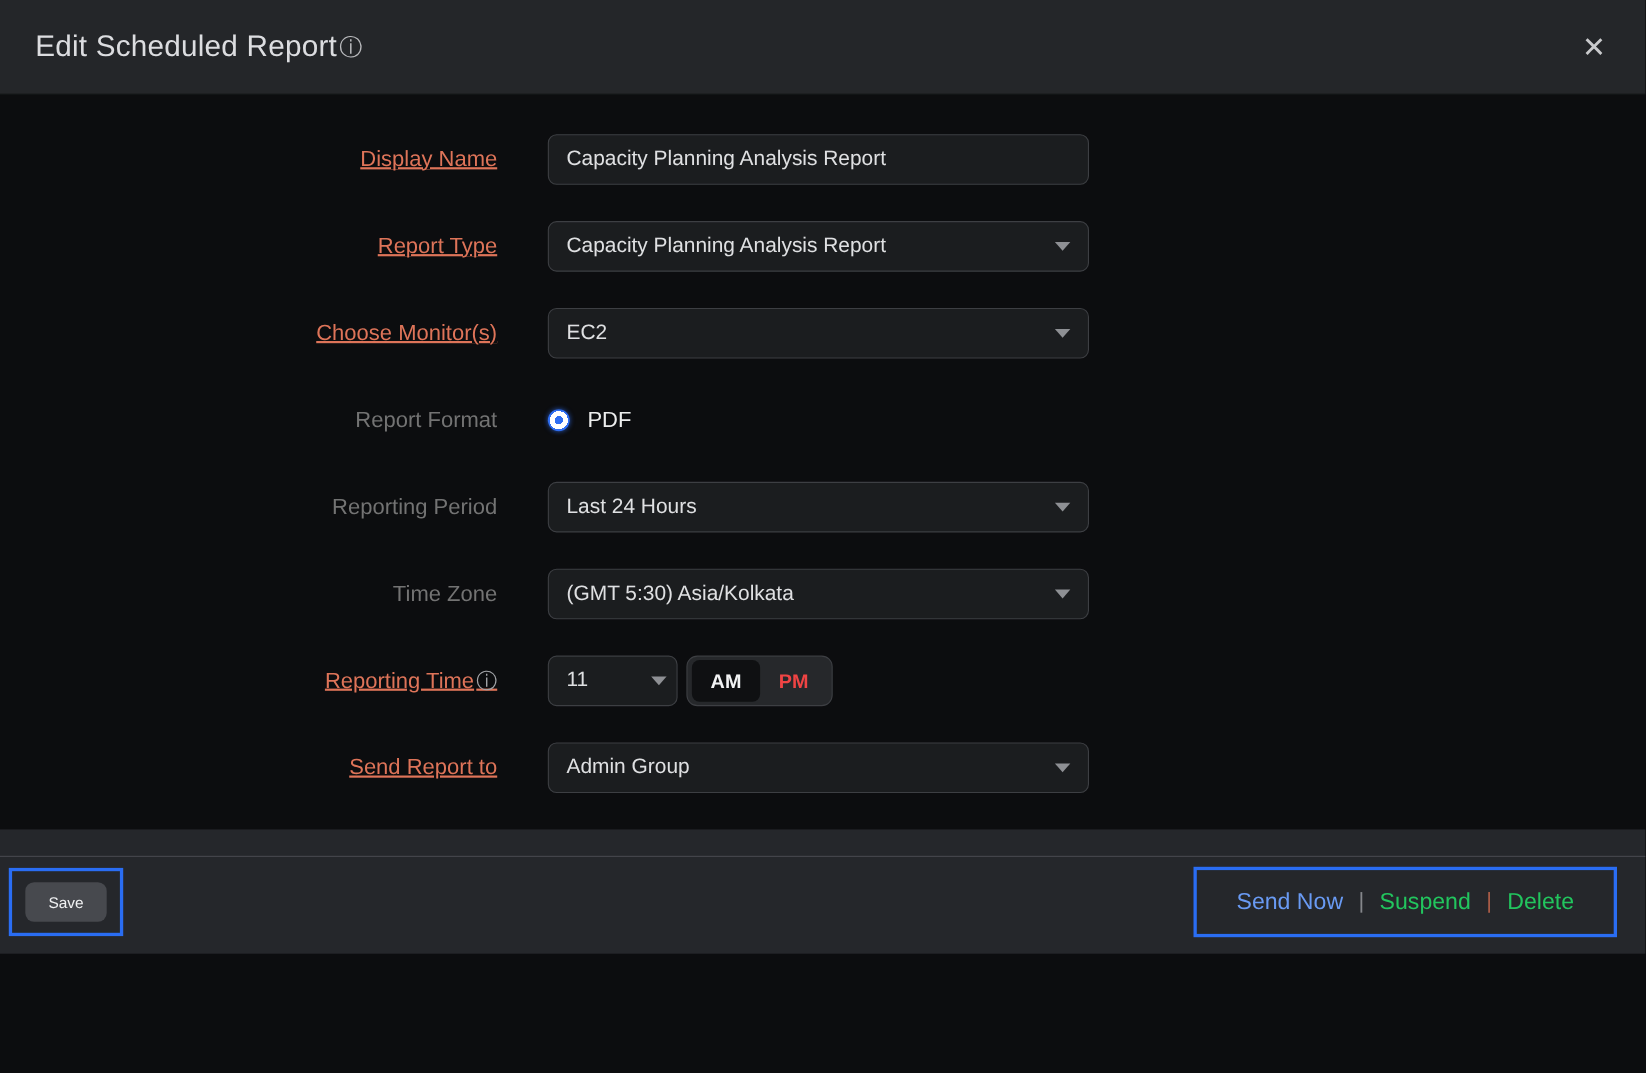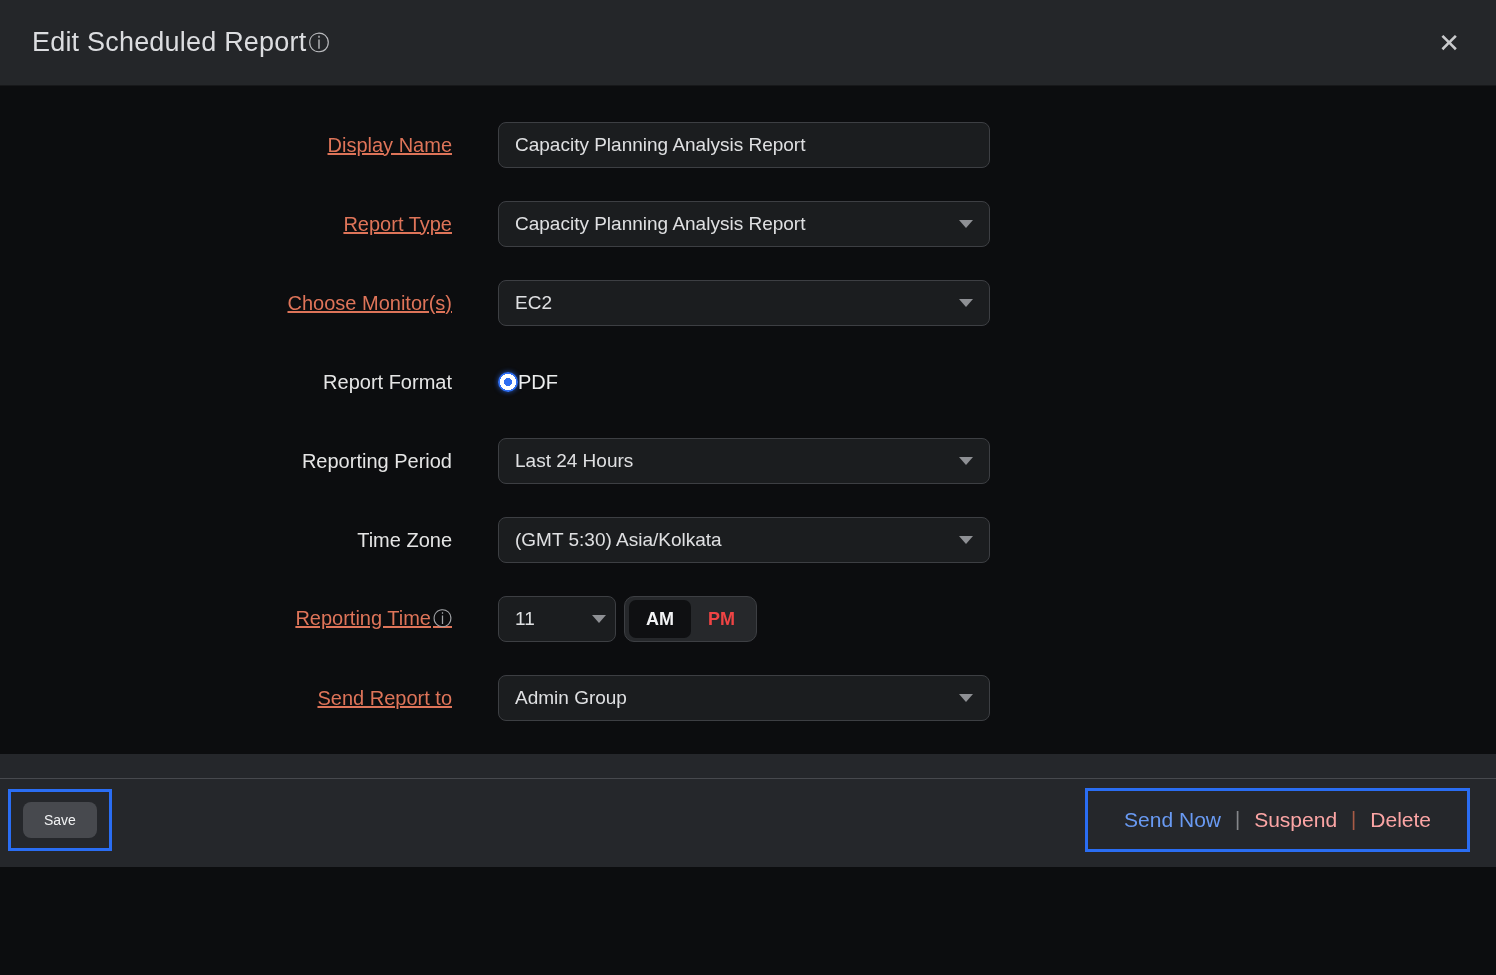--- a/index.html
+++ b/index.html
@@ -14,21 +14,21 @@
   }
   .modal-title { font-size: 27px; font-weight: 500; color: #dcdde0; letter-spacing: 0.2px; display: flex; align-items: center; }
   .title-info { font-size: 21px; color: #b9babd; margin-left: 2px; font-weight: 400; }
   .close-x { font-size: 26px; color: #c9cacc; cursor: pointer; line-height: 1; font-weight: 400; }
 
   
   .modal-body { flex: 1 1 auto; background: #0c0d0f; padding-top: 36px; }
   .form-row { display: flex; align-items: center; height: 46px; margin-bottom: 33px; }
   .label-col { width: 452px; flex: 0 0 452px; text-align: right; font-size: 20px; padding-right: 0; }
   .label-col.required { color: #de7459; text-decoration: underline; }
-  .label-col.normal { color: #e5e5e5; }
+  .label-col.normal { color: #737373; }
   .field-col { margin-left: 46px; display: flex; align-items: center; }
   .info-badge { color: #a2a4a8; font-size: 19px; margin-left: 2px; }
 
   input.text-input {
     width: 492px; height: 46px; background: #1b1d1f; border: 1px solid #3d3f43;
     border-radius: 8px; color: #dfe0e2; font-size: 19px; padding: 0 16px;
     font-family: "Liberation Sans", sans-serif; outline: none;
   }
 
   .dropdown {
@@ -37,21 +37,21 @@
     display: flex; align-items: center; justify-content: space-between; cursor: pointer;
   }
   .dropdown.small { width: 118px; gap: 47px; }
   .caret {
     width: 0; height: 0; border-left: 7px solid transparent; border-right: 7px solid transparent;
     border-top: 8px solid #8e9094; margin-left: 10px; flex: 0 0 auto;
   }
 
   
   .radio-group { display: flex; align-items: center; gap: 30px; }
-  .radio-item { display: flex; align-items: center; gap: 0; cursor: pointer; }
+  .radio-item { display: flex; align-items: center; gap: 16px; cursor: pointer; }
   .radio-dot {
     width: 20px; height: 20px; border-radius: 50%;
     background: radial-gradient(circle, #2f6ef2 0 27%, #ffffff 27% 58%, #2f6ef2 58% 100%);
     box-shadow: 0 0 5px rgba(47,110,242,0.75);
   }
   .radio-dot.unselected { background: #f3f4f5; box-shadow: none; width: 19px; height: 19px; }
   .radio-label { color: #eceded; font-size: 20px; }
 
   
   .ampm {
@@ -70,21 +70,21 @@
   .footer-divider { position: absolute; left: 0; top: 24px; width: 100%; height: 1px; background: #47494e; }
   .highlight-box { border: 3px solid #2a6df3; display: flex; align-items: center; }
   .save-box { padding: 10px 12px; }
   .save-btn {
     background: #47494e; color: #f1f2f3; font-size: 14px; border: none; border-radius: 8px;
     padding: 10px 21px; cursor: pointer; font-family: "Liberation Sans", sans-serif;
   }
   .actions-box { padding: 17px 36px; gap: 14px; margin-right: 12px; }
   .link { font-size: 21px; cursor: pointer; }
   .link-blue { color: #699af3; }
-  .link-orange { color: #fca5a5; }
+  .link-orange { color: #22c55e; }
   .sep1 { color: #85878b; font-size: 20px; }
   .sep2 { color: #a85b46; font-size: 20px; }
 </style>
 </head>
 <body>
 
 <div class="modal">
 
   <div class="modal-header">
     <div class="modal-title">

